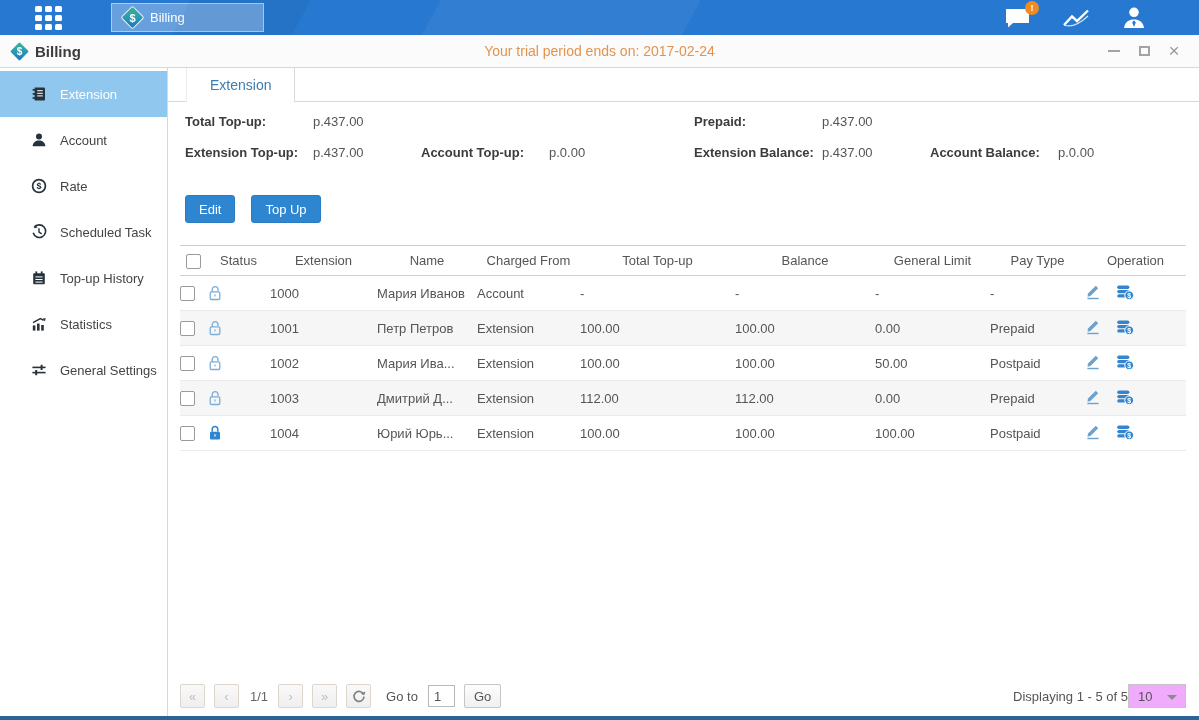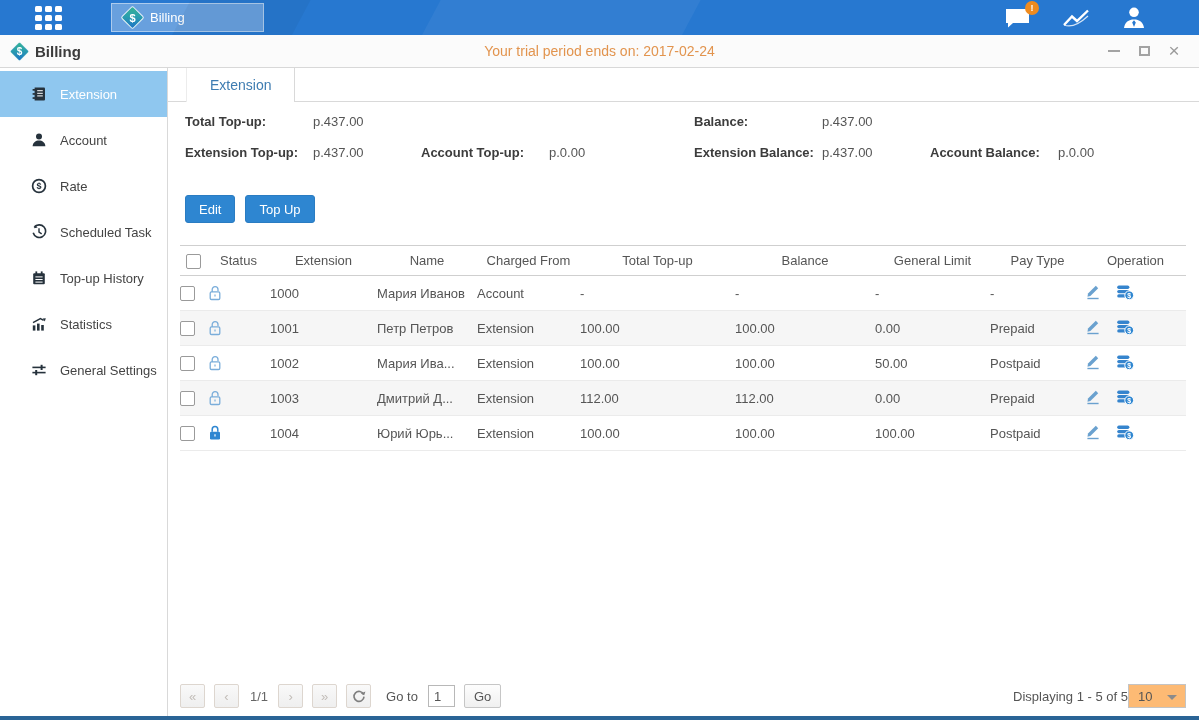--- a/index.html
+++ b/index.html
@@ -52,21 +52,21 @@
   .summary { position:relative; height:66px; flex:0 0 auto; font-size:13px; }
   .stat { position:absolute; white-space:nowrap; }
   .stat .sl { font-weight:bold; color:#3c3c3c; }
   .stat .sv { color:#555; }
   .r1 { top:12px; } .r2 { top:43px; }
   .sx1 { left:17px; }  .sx1 .sv { position:absolute; left:128px; }
   .sx2 { left:253px; } .sx2 .sv { position:absolute; left:128px; }
   .sx3 { left:526px; } .sx3 .sv { position:absolute; left:128px; }
   .sx4 { left:762px; } .sx4 .sv { position:absolute; left:128px; }
 
-  .actions { margin:27px 0 0 17px; display:flex; gap:10px; flex:0 0 auto; }
+  .actions { margin:27px 0 0 17px; display:flex; gap:16px; flex:0 0 auto; }
   .btn-blue { height:28px; padding:0 13px; background:#2e86d1; border:1px solid #2a7cc2; border-radius:3px; color:#fff; font-size:13px; cursor:pointer; font-family:inherit; }
 
   
   .grid-table { margin:22px 13px 0 12px; border-collapse:collapse; table-layout:fixed; width:calc(100% - 25px); flex:0 0 auto; }
   .grid-table th { height:30px; border-top:1px solid #cfcfcf; border-bottom:1px solid #cfcfcf; font-weight:normal; font-size:13px; color:#555; text-align:center; overflow:hidden; white-space:nowrap; cursor:pointer; }
   .grid-table td { height:35px; border-bottom:1px solid #ebebeb; font-size:13px; color:#555; overflow:hidden; white-space:nowrap; }
   .grid-table tr.row:nth-child(even) td { background:#f6f6f6; }
   .col-cb{width:27px;} .col-status{width:63px;} .col-ext{width:107px;} .col-name{width:100px;} .col-from{width:103px;}
   .col-topup{width:155px;} .col-bal{width:140px;} .col-credit{width:115px;} .col-pay{width:95px;} .col-op{width:101px;}
   .cb { display:inline-block; width:15px; height:15px; border:1px solid #9a9a9a; border-radius:2px; background:#fff; vertical-align:middle; cursor:pointer; }
@@ -80,21 +80,21 @@
   .pg-btn { width:25px; height:24px; margin-right:9px; border:1px solid #ddd6cf; border-radius:2px;
             background:linear-gradient(#f9f9f9,#efefef); color:#c2bdb8; font-size:13px; display:flex; align-items:center; justify-content:center; cursor:pointer; }
   .pg-btn.dark { color:#8a8a8a; }
   .pg-num { margin:0 10px 0 2px; font-size:13px; color:#666; }
   .goto-label { margin:0 10px 0 6px; font-size:13px; color:#555; }
   .goto-input { width:27px; height:22px; border:1px solid #b8b8b8; font-size:13px; color:#555; padding-left:5px; font-family:inherit; }
   .go-btn { margin-left:9px; height:24px; padding:0 9px; border:1px solid #c6c6c6; border-radius:2px; background:linear-gradient(#fdfdfd,#f0f0f0);
             font-size:13px; color:#555; cursor:pointer; font-family:inherit; }
   .pg-right { margin-left:auto; display:flex; align-items:center; }
   .displaying { font-size:13px; color:#555; }
-  .pagesize { position:relative; width:58px; height:24px; border:1px solid #c4c4c4; background:#fdba74; font-size:13px; color:#555;
+  .pagesize { position:relative; width:58px; height:24px; border:1px solid #c4c4c4; background:#f0abfc; font-size:13px; color:#555;
               display:flex; align-items:center; padding-left:9px; cursor:pointer; }
   .pagesize .arrow { position:absolute; right:8px; top:10px; width:0; height:0; border-left:5px solid transparent; border-right:5px solid transparent; border-top:5px solid #8b8b8b; }
 
   .bottom-strip { position:absolute; left:0; bottom:0; width:100%; height:4px; background:#2a6496; }
 </style>
 </head>
 <body>
 
 <div class="app">
 
@@ -247,21 +247,21 @@
       <div class="tabstrip">
         <div class="tab">Extension</div>
       </div>
 
       <div class="summary">
         <div class="stat r1 sx1">
           <span class="sl">Total Top-up:</span>
           <span class="sv">p.437.00</span>
         </div>
         <div class="stat r1 sx3">
-          <span class="sl">Balance:</span>
+          <span class="sl">Prepaid:</span>
           <span class="sv">p.437.00</span>
         </div>
         <div class="stat r2 sx1">
           <span class="sl">Extension Top-up:</span>
           <span class="sv">p.437.00</span>
         </div>
         <div class="stat r2 sx2">
           <span class="sl">Account Top-up:</span>
           <span class="sv">p.0.00</span>
         </div>

